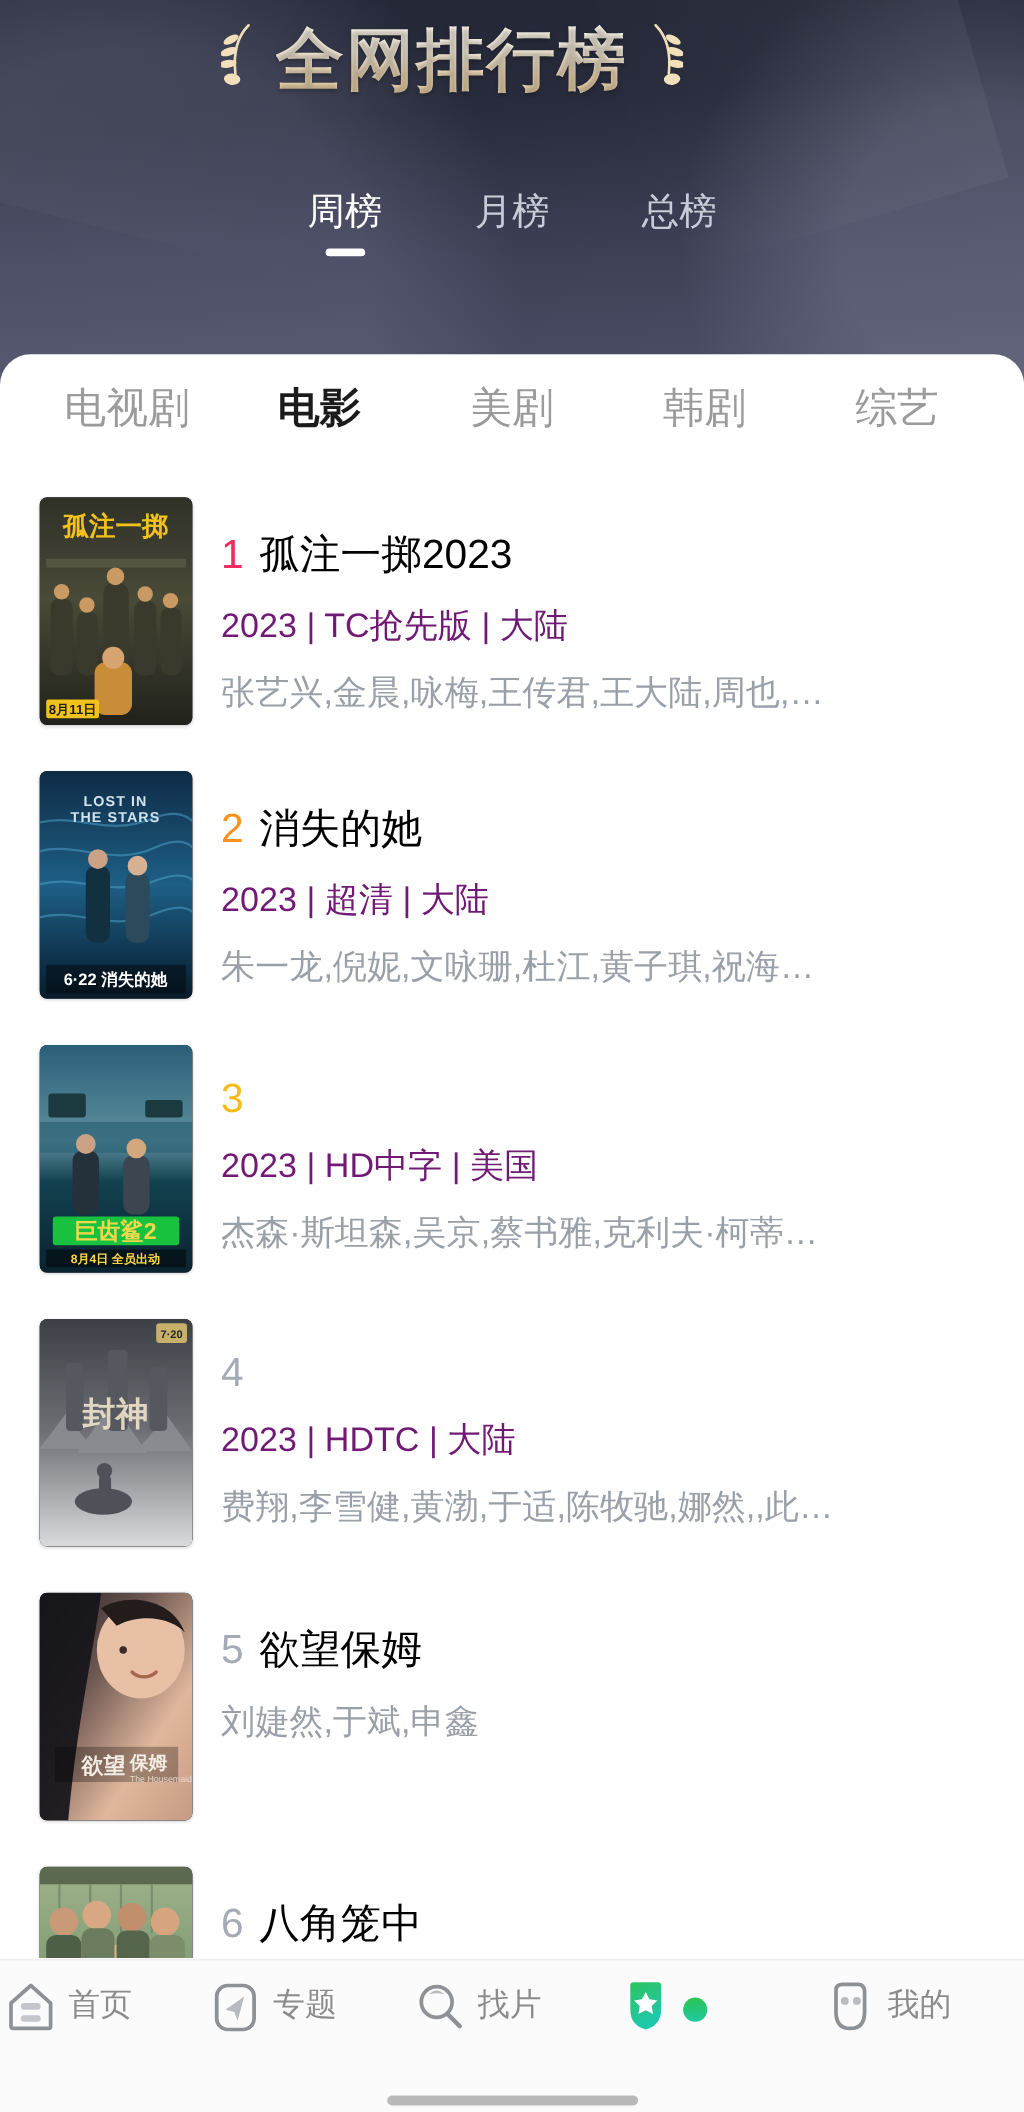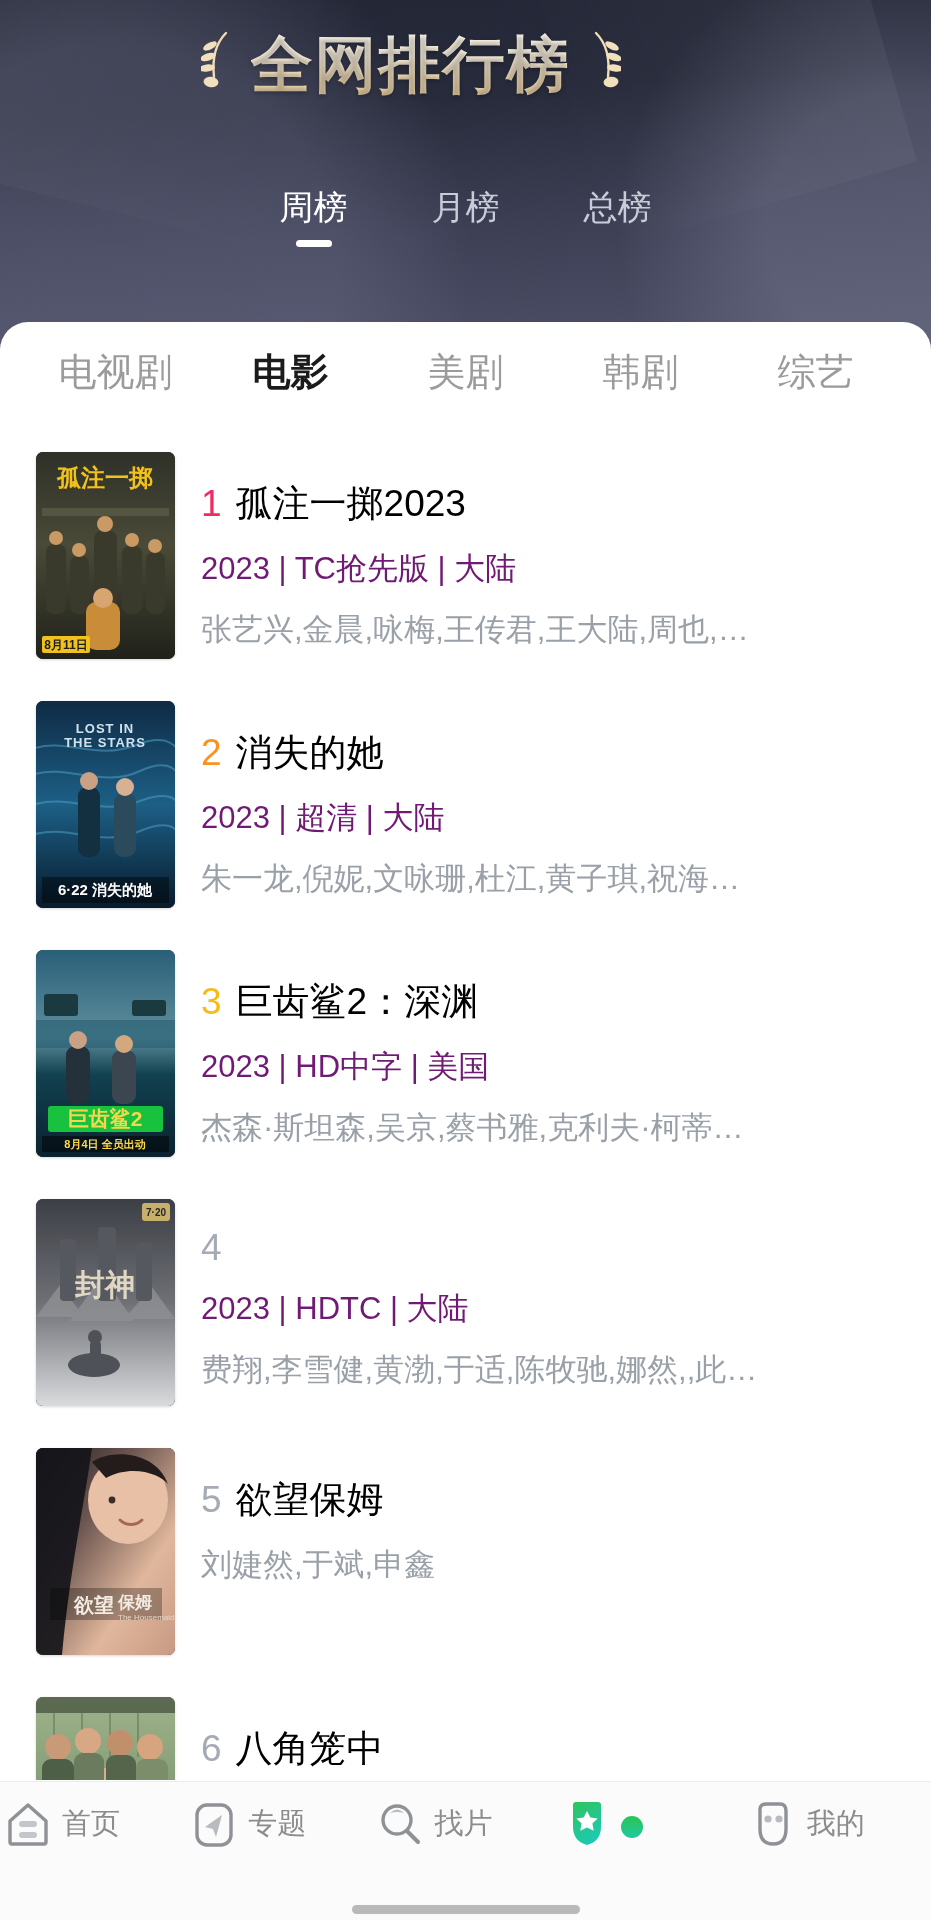--- a/index.html
+++ b/index.html
@@ -24,34 +24,34 @@
     background:linear-gradient(100deg, rgba(255,255,255,0.045), rgba(255,255,255,0));
     transform:rotate(14deg); pointer-events:none;
   }
   .header::after{
     content:""; position:absolute; right:6%; top:-36%; width:34%; height:95%;
     background:linear-gradient(-100deg, rgba(255,255,255,0.05), rgba(255,255,255,0));
     transform:rotate(-16deg); pointer-events:none;
   }
 
   .title-row{
-    position:absolute; left:0; top:28px; width:821px;
+    position:absolute; left:0; top:18px; width:821px;
     display:flex; align-items:center; justify-content:center; gap:16px;
     z-index:4;
   }
   .title-text{
     font-size:62px; font-weight:700; letter-spacing:2px; line-height:1.18;
     background:linear-gradient(180deg,#fffaf0 0%,#fdf3e0 40%,#f2dcb5 72%,#e8cfa2 100%);
     -webkit-background-clip:text; background-clip:text; color:transparent;
     text-shadow:0 2px 4px rgba(0,0,0,0.25);
   }
   .laurel{ width:34px; height:72px; display:block; }
 
   .top-tabs{
-    position:absolute; left:0; top:186px; width:931px;
+    position:absolute; left:0; top:172px; width:931px;
     display:flex; justify-content:center; align-items:flex-start; gap:56px; z-index:4;
   }
   .ttab{ position:relative; padding:0 14px 20px; cursor:pointer; }
   .ttab span{ font-size:34px; line-height:1.25; color:#c9cbd8; display:block; }
   .ttab.active span{ color:#ffffff; font-weight:500; }
   .ttab .ind{
     position:absolute; left:50%; transform:translateX(-50%); bottom:2px;
     width:36px; height:7px; border-radius:4px; background:#ffffff; display:none;
   }
   .ttab.active .ind{ display:block; }
@@ -302,21 +302,20 @@
               </g>
             <rect x="12" y="156" width="115" height="26" rx="3" fill="#18c23e"></rect>
             <text x="69" y="176" font-size="21" font-weight="700" fill="#f3d84b" text-anchor="middle" font-family="sans-serif">巨齿鲨2</text>
             <rect x="6" y="186" width="127" height="16" fill="rgba(0,0,0,.5)"></rect>
             <text x="69" y="198" font-size="11" font-weight="700" fill="#ffd84a" text-anchor="middle" font-family="sans-serif">8月4日 全员出动</text>
           </svg>
         </div>
         <div class="meta">
           <div class="title-line">
             <span class="rank r3">3</span>
-            <span class="mtitle">巨齿鲨2：深渊</span>
           </div>
           <div class="sub">2023 | HD中字 | 美国</div>
           <div class="actors">杰森·斯坦森,吴京,蔡书雅,克利夫·柯蒂斯…</div>
         </div>
       </div>
 
       <div class="row">
         <div class="poster">
           <svg viewBox="0 0 139 207" preserveAspectRatio="none">
             <defs>

